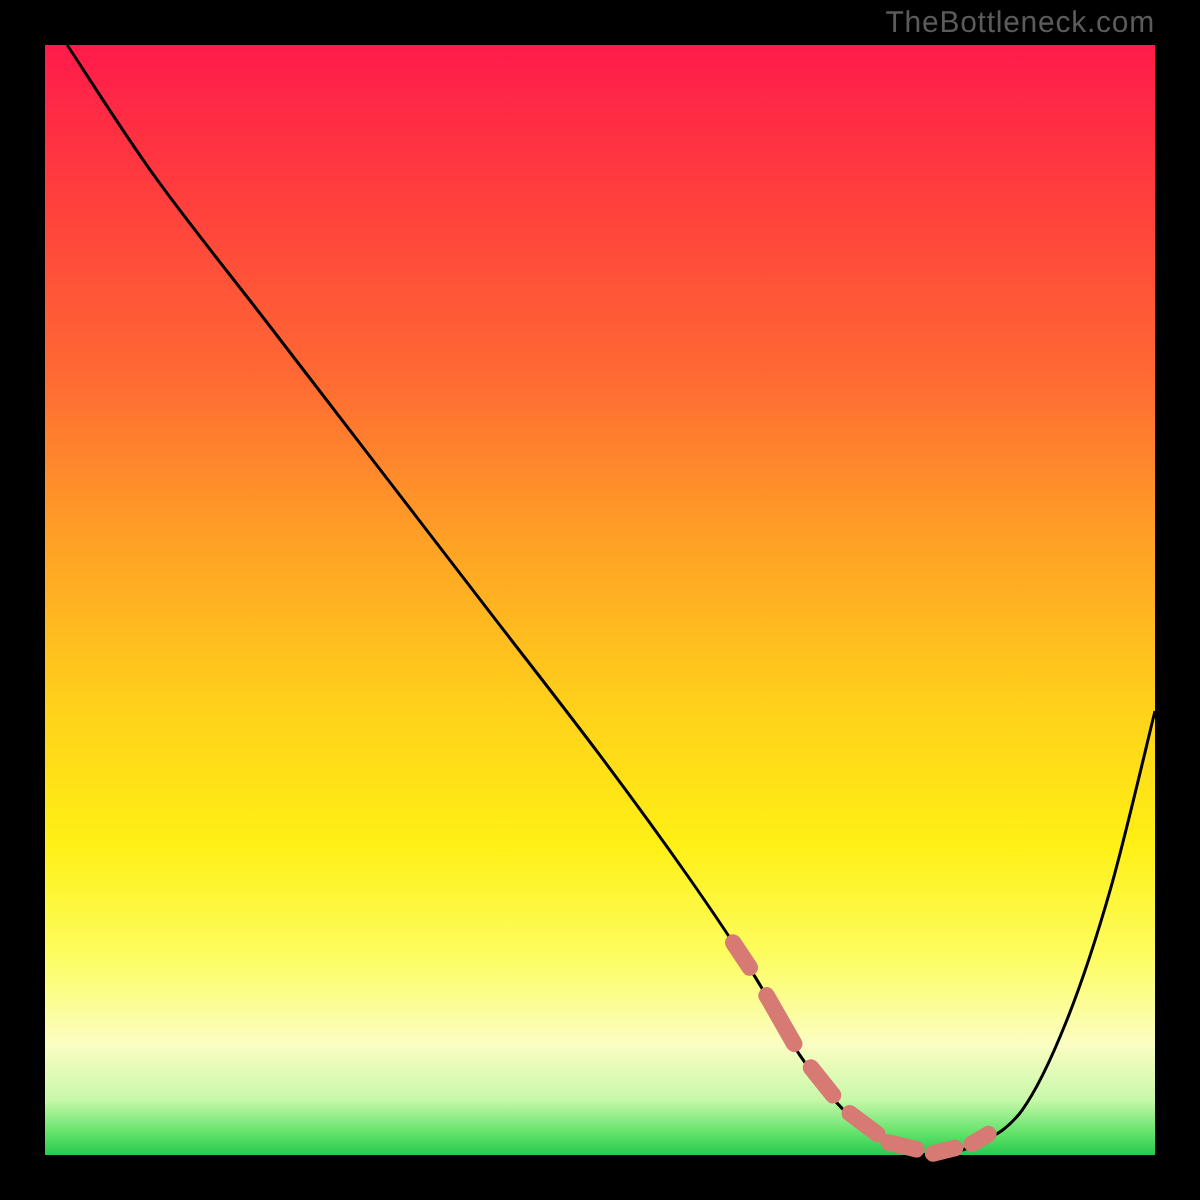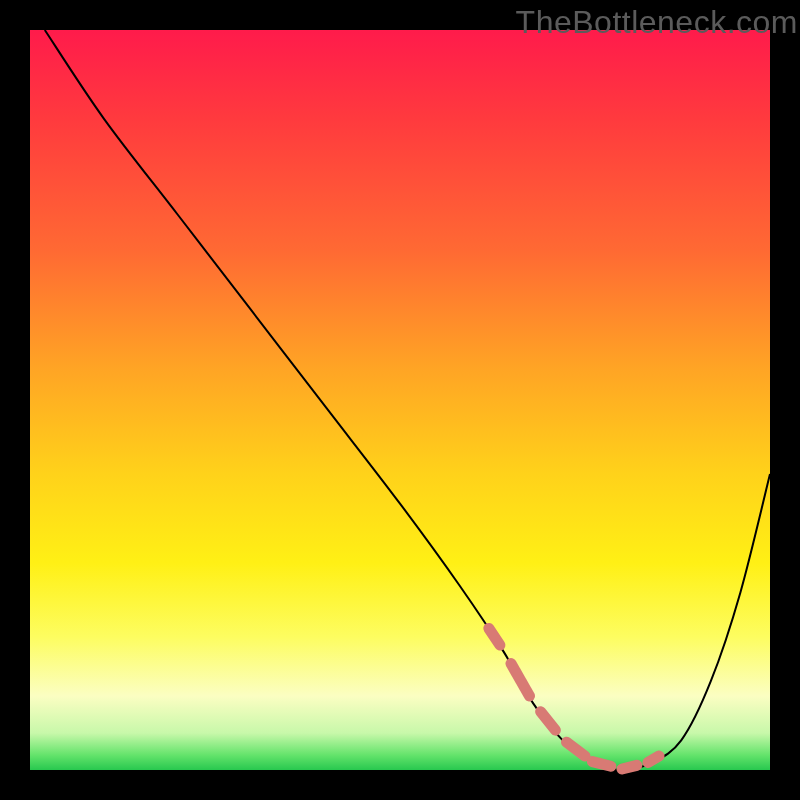--- a/index.html
+++ b/index.html
@@ -14,23 +14,23 @@
     position: absolute;
     top: 0;
     left: 0;
     width: 800px;
     height: 800px;
     background: #000000;
   }
   .watermark {
     position: absolute;
     top: 4px;
-    right: 2px;
+    right: 30px;
     font-family: Arial, Helvetica, sans-serif;
-    font-size: 32px;
+    font-size: 20px;
     font-weight: 500;
     color: #5b5b5b;
     letter-spacing: 0.5px;
     z-index: 10;
     margin-left: 20px;
   }
   .plot {
     position: absolute;
     left: 30px;
     top: 30px;

